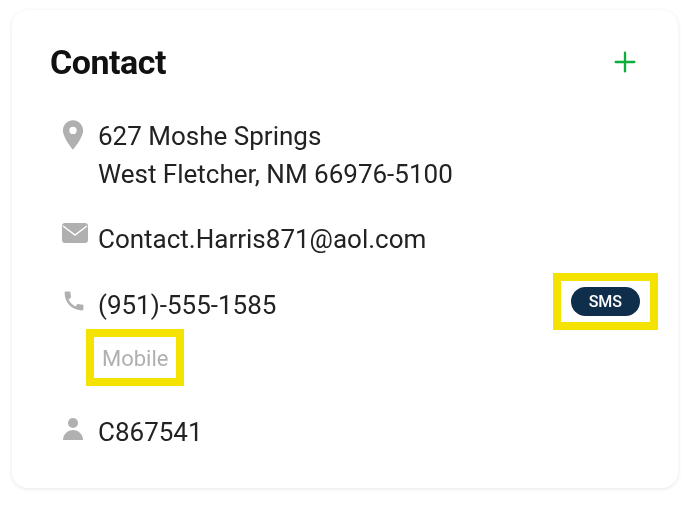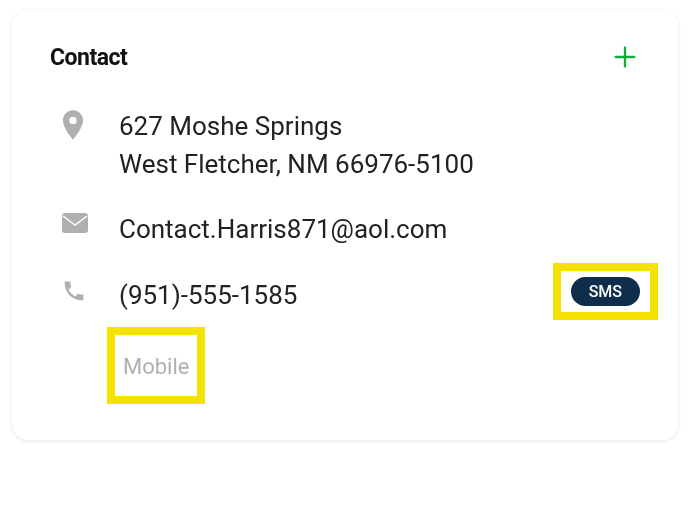--- a/index.html
+++ b/index.html
@@ -19,39 +19,38 @@
     box-shadow: 0 1px 4px rgba(0,0,0,0.1);
     padding: 32px 38px 36px 38px;
   }
   .header {
     display: flex;
     align-items: center;
     justify-content: space-between;
     margin-bottom: 36px;
   }
   .title {
-    font-size: 23px;
+    font-size: 34px;
     font-weight: 700;
     color: #111;
     letter-spacing: -0.5px;
   }
   .plus-btn {
     width: 30px;
     height: 30px;
     cursor: pointer;
     display: flex;
     align-items: center;
     justify-content: center;
   }
   .plus-btn svg { display: block; }
   .row {
     display: flex;
     align-items: flex-start;
     margin-bottom: 28px;
-    gap: 21px;
   }
   .row:last-child { margin-bottom: 0; }
   .icon-cell {
     width: 48px;
     flex-shrink: 0;
     display: flex;
     align-items: flex-start;
     justify-content: flex-start;
     padding-top: 2px;
     padding-left: 12px;
@@ -80,23 +79,23 @@
     font-size: 16px;
     font-weight: 500;
     border-radius: 999px;
     padding: 5px 18px;
     cursor: pointer;
     user-select: none;
   }
   .highlight-box {
     border: 8px solid #f4e300;
     display: inline-block;
-    padding: 12px 8px;
+    padding: 2px 8px;
     margin-left: -12px;
-    margin-top: 12px;
+    margin-top: 4px;
     text-align: right;
   }
   .highlight-wrap {
     border: 8px solid #f4e300;
     padding: 6px 10px;
     margin: -14px -18px -14px 0;
     display: inline-flex;
     align-items: center;
   }
 </style>
@@ -149,14 +148,23 @@
         <span class="sublabel">Mobile</span>
       </div>
     </div>
     <div class="action-cell">
       <div class="highlight-wrap">
         <div class="sms-badge">SMS</div>
       </div>
     </div>
   </div>
 
+  <div class="row" style="margin-top:10px;">
+    <div class="icon-cell">
+      <svg width="22" height="24" viewBox="0 0 22 24">
+          <circle cx="11" cy="7" r="5" fill="#b0b0b0"></circle>
+          <path d="M1 24c0-5.5 4.5-10 10-10s10 4.5 10 10" fill="#b0b0b0"></path>
+        </svg>
+    </div>
+    <div class="content-cell">C867541</div>
+  </div>
 
 </div>
 
 </body></html>

